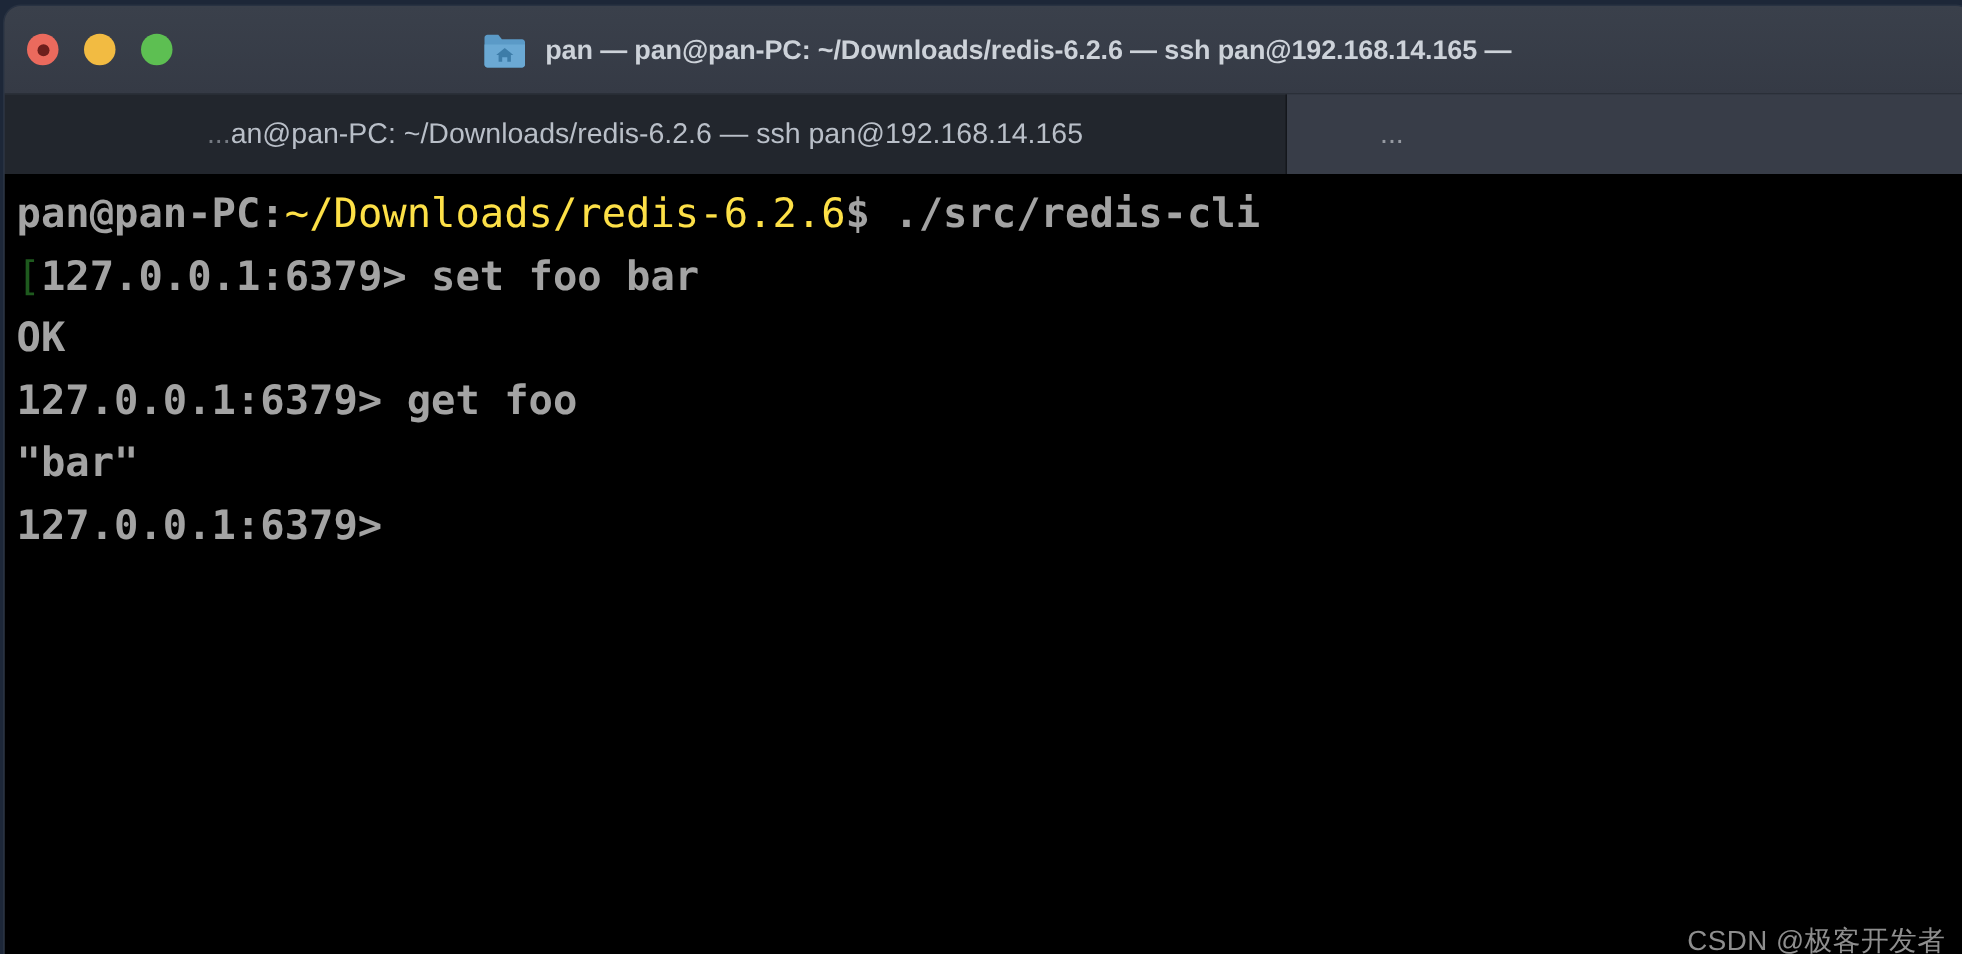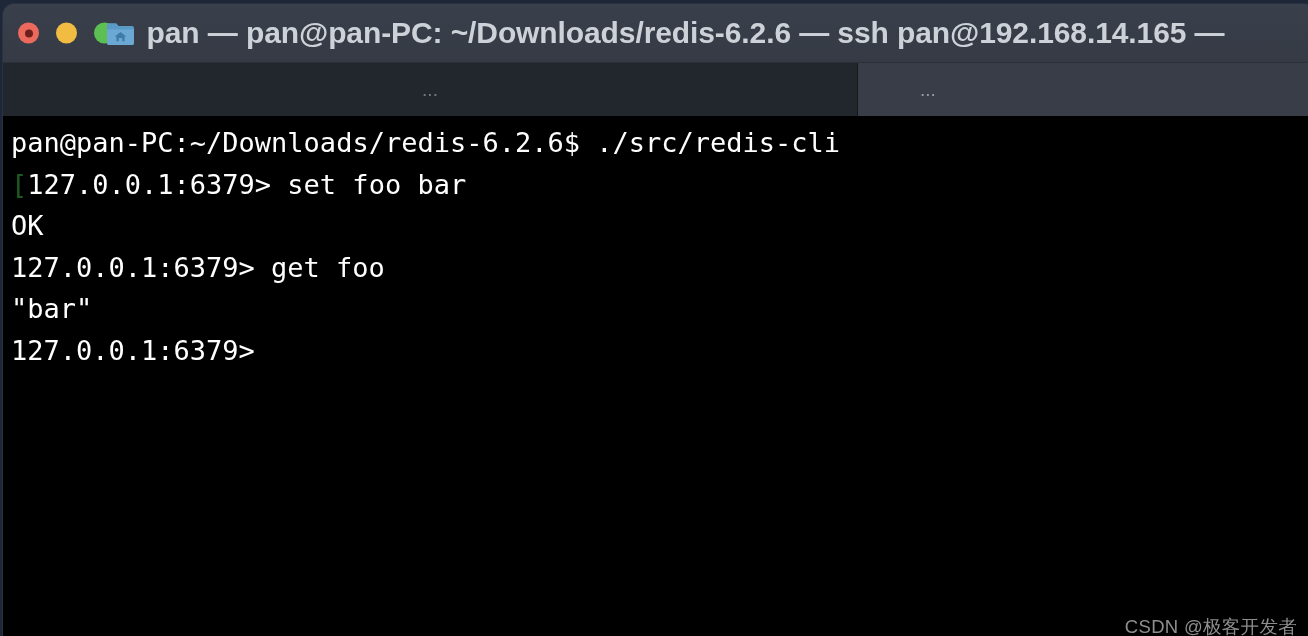--- a/index.html
+++ b/index.html
@@ -95,21 +95,21 @@
     white-space: nowrap;
   }
   .folder-icon {
     width: 29px;
     height: 25px;
     flex: 0 0 auto;
     display: block;
   }
   .title-text {
     color: #cdd2d9;
-    font-size: 30px;
+    font-size: 18px;
     font-weight: bold;
     letter-spacing: -0.1px;
     font-family: "Liberation Sans", sans-serif;
   }
 
   
   .tabbar {
     display: flex;
     height: 53px;
     background: #353a45;
@@ -152,22 +152,22 @@
     overflow: hidden;
   }
   .term-line {
     font-family: "DejaVu Sans Mono", monospace;
     font-size: 27px;
     line-height: 41.5px;
     white-space: pre;
     color: #4ee24e;
     letter-spacing: 0px;
   }
-  .c-green   { color: #ffffff; }
-  .c-blue    { color: #ffffff; }
+  .c-green   { color: #a3a3a3; font-weight: bold; }
+  .c-blue    { color: #fde047; }
   .c-dim     { color: #1e5a1e; }
 
   .watermark {
     position: absolute;
     right: 18px;
     bottom: 6px;
     color: #8e8e8e;
     font-size: 18.5px;
     font-family: "Liberation Sans", sans-serif;
     letter-spacing: 0.3px;
@@ -198,20 +198,21 @@
           </svg>
           <span class="title-text">pan — pan@pan-PC: ~/Downloads/redis-6.2.6 — ssh pan@192.168.14.165 —</span>
         </div>
       </div>
 
     </div>
 
     <div class="tabbar">
       <div class="tab active">
         <span class="ell">...</span>
+          <span>an@pan-PC: ~/Downloads/redis-6.2.6 — ssh pan@192.168.14.165</span>
       </div>
       <div class="tab inactive">
         <span class="ell">...</span>
       </div>
     </div>
 
     <div class="terminal">
 
       <div class="term-line"><span class="c-green">pan@pan-PC</span><span class="c-green">:</span><span class="c-blue">~/Downloads/redis-6.2.6</span><span class="c-green">$ ./src/redis-cli</span></div>
 

